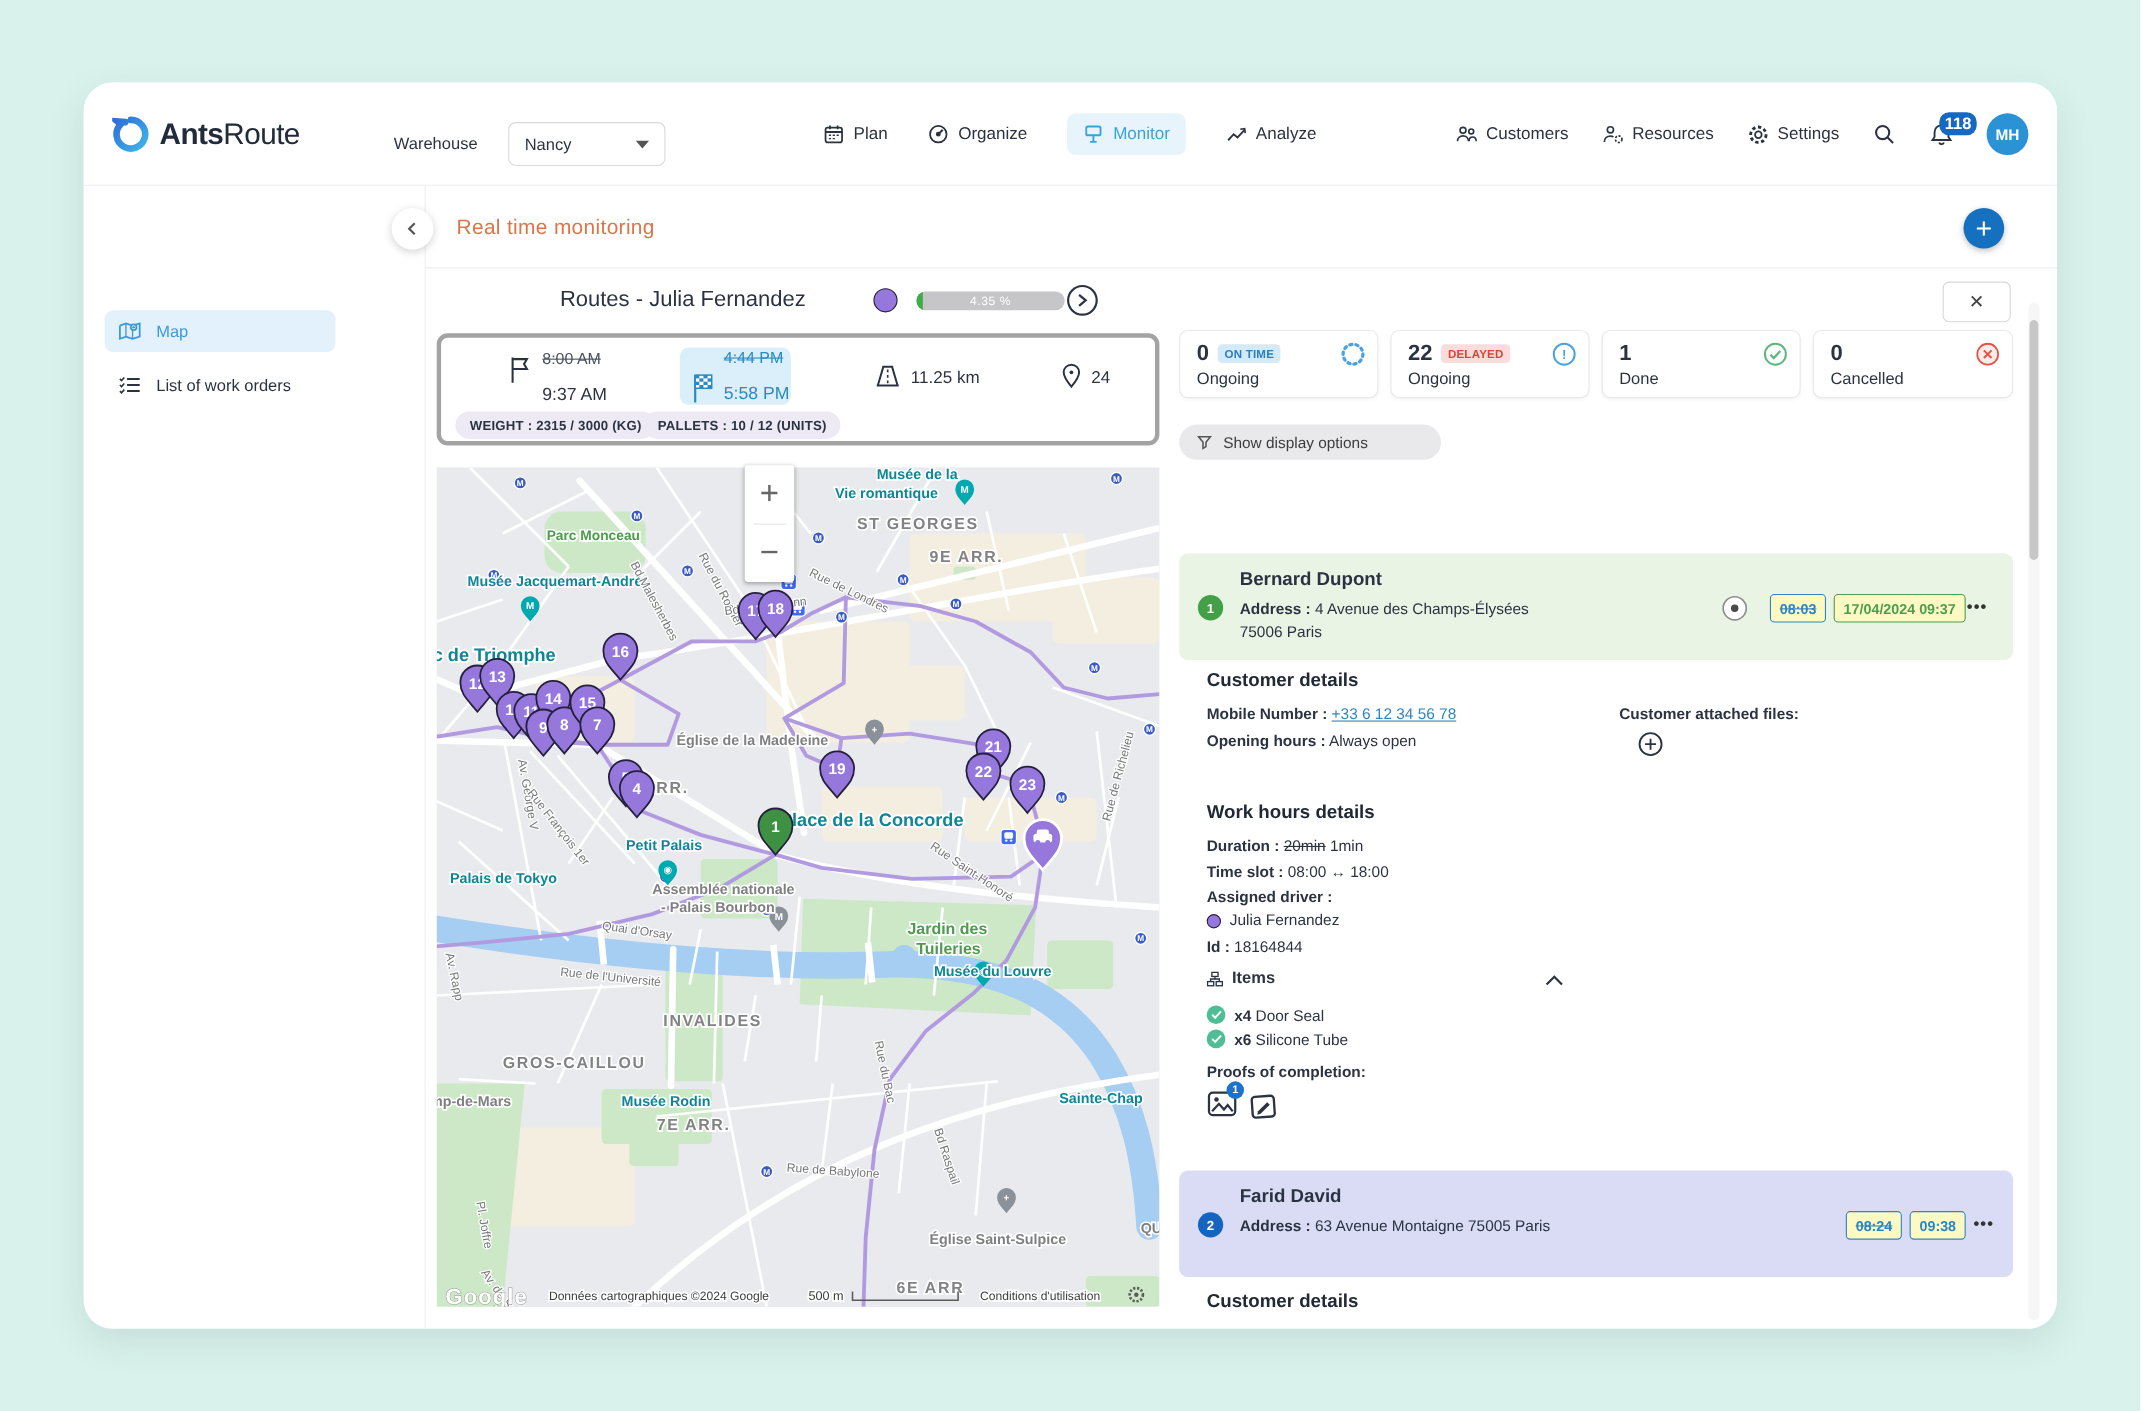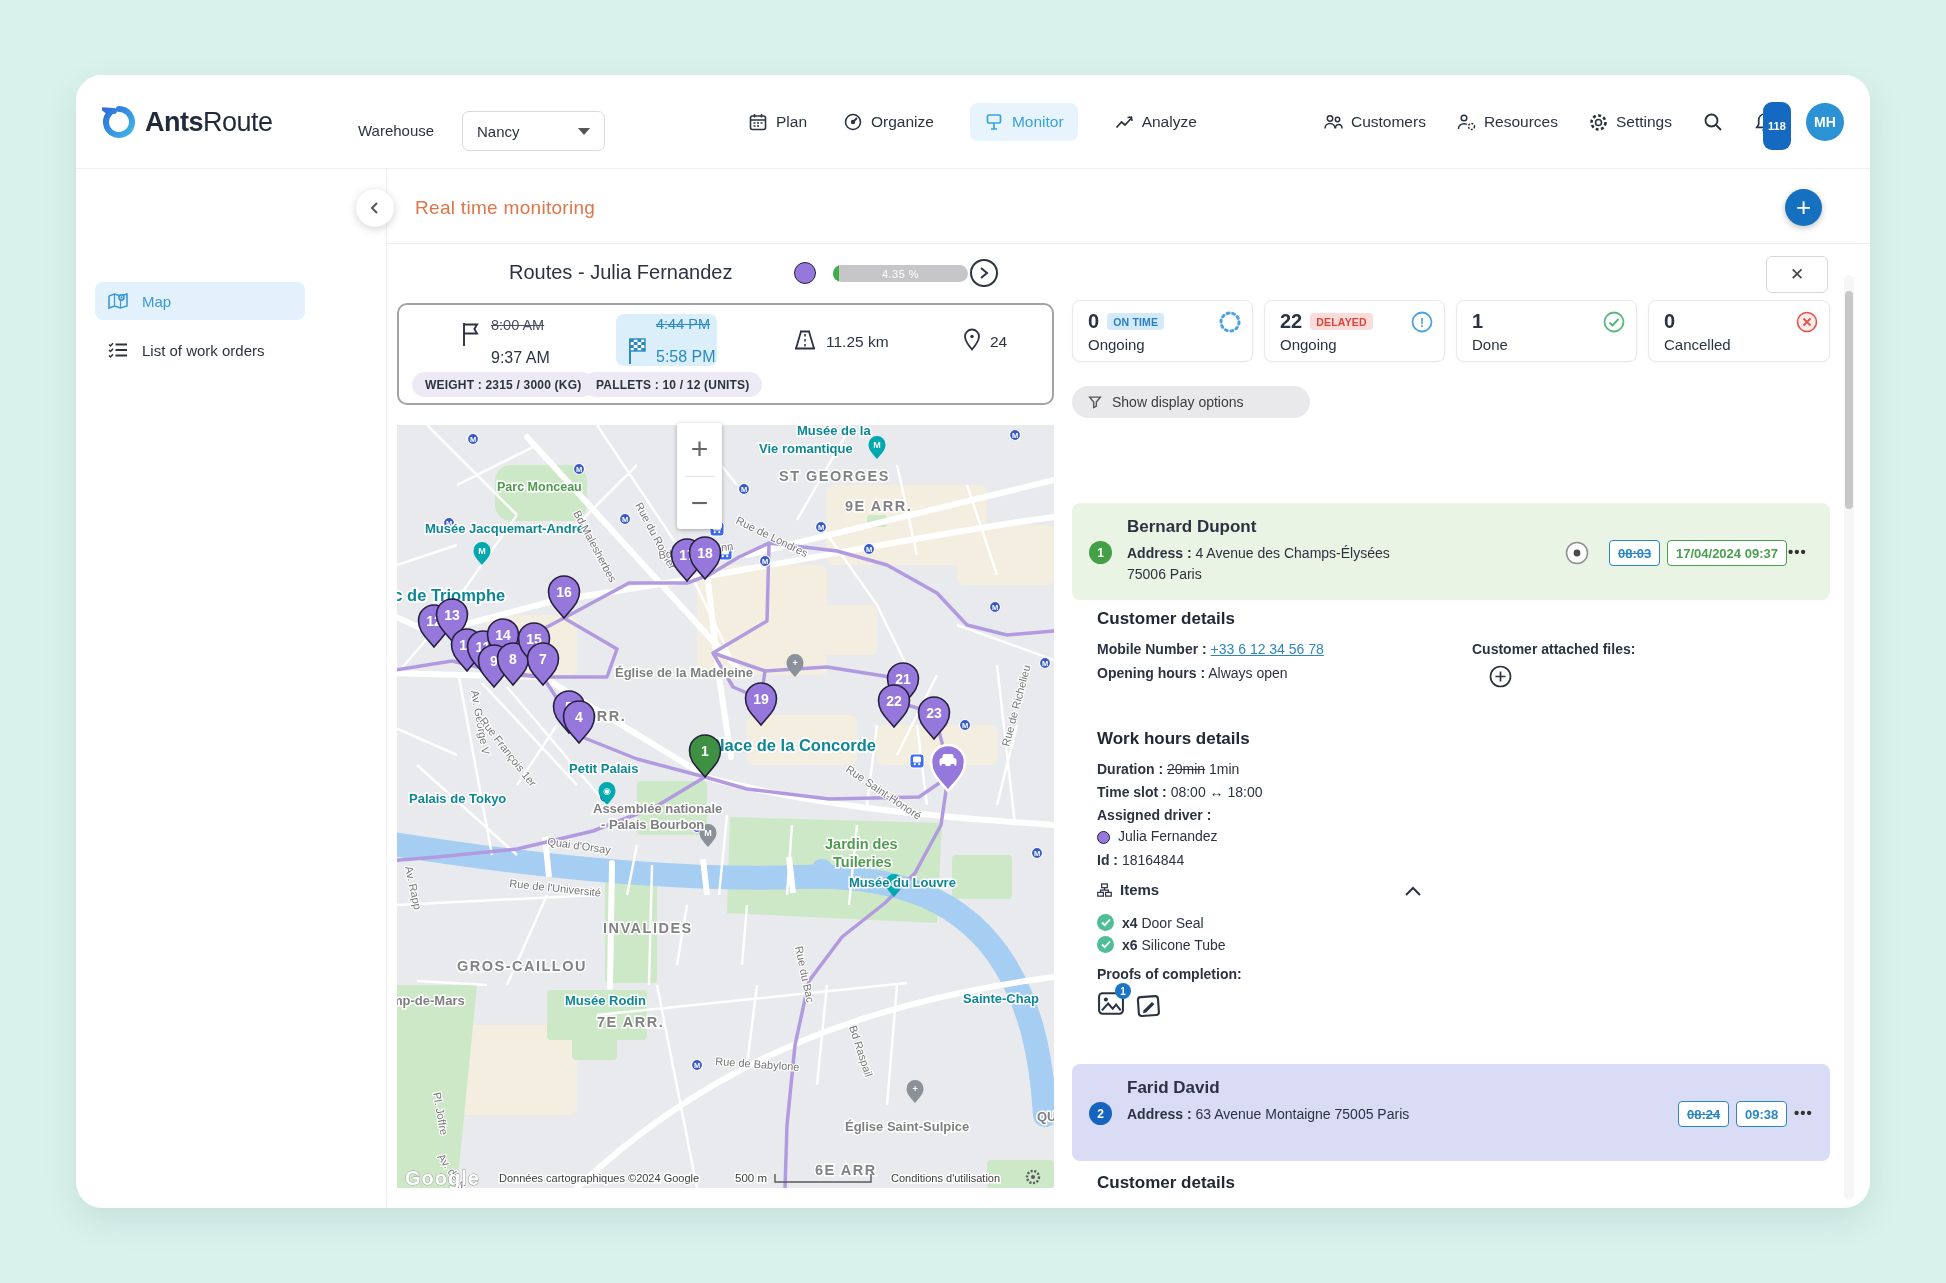--- a/index.html
+++ b/index.html
@@ -17,22 +17,22 @@
   .wh-label{position:absolute;left:282px;top:47px;font-size:15px}
   .select{position:absolute;left:386px;top:36px;width:143px;height:40px;border:1px solid #d9d9de;border-radius:7px;
     display:flex;align-items:center;justify-content:space-between;padding:0 14px;font-size:15px;cursor:pointer;box-sizing:border-box}
   .caret{width:0;height:0;border-left:6px solid transparent;border-right:6px solid transparent;border-top:7px solid #555}
   .nav-tabs{position:absolute;left:672px;top:27px;height:40px;display:flex;align-items:center;gap:36px}
   .tab{display:flex;align-items:center;gap:8px;font-size:15.5px;cursor:pointer}
   .tab.active{background:#e7f4fb;color:#38a2da;padding:9px 14px;border-radius:8px}
   .nav-right{position:absolute;right:26px;top:27px;height:40px;display:flex;align-items:center;gap:30px}
   .nav-link{display:flex;align-items:center;gap:7px;font-size:15.5px;cursor:pointer}
   .bell-wrap{position:relative;cursor:pointer}
-  .nbadge{position:absolute;top:-9px;left:9px;background:#1669c1;color:#fff;font-size:11px;font-weight:700;
-    border-radius:9px;padding:18px 5px}
+  .nbadge{position:absolute;top:-9px;left:9px;background:#1669c1;color:#fff;font-size:15px;font-weight:700;
+    border-radius:9px;padding:2px 5px}
   .avatar{width:38px;height:38px;border-radius:50%;background:#2a92d5;color:#fff;font-size:14px;font-weight:700;
     display:flex;align-items:center;justify-content:center;cursor:pointer}
   
   .phead-divider{position:absolute;left:310px;top:168px;right:0;height:1px;background:#ececef}
   .vdivider{position:absolute;left:310px;top:93px;bottom:0;width:1px;background:#f0f0f3}
   .backbtn{position:absolute;left:280px;top:114px;width:38px;height:38px;border-radius:50%;background:#fff;
     box-shadow:0 2px 8px rgba(0,0,0,.18);display:flex;align-items:center;justify-content:center;cursor:pointer;z-index:5}
   .ptitle{position:absolute;left:339px;top:122px;font-size:19px;color:#dd7549;letter-spacing:.3px}
   .fab{position:absolute;left:1709px;top:114px;width:37px;height:37px;border-radius:50%;background:#1570bf;color:#fff;
     display:flex;align-items:center;justify-content:center;font-size:26px;font-weight:400;cursor:pointer;box-shadow:0 2px 6px rgba(0,0,0,.25)}
@@ -43,21 +43,21 @@
   
   .rtitle{position:absolute;left:433px;top:186px;font-size:20px;font-weight:500}
   .rdot{position:absolute;left:718px;top:187px;width:22px;height:22px;border-radius:50%;background:#9678dc;border:1.5px solid #241f3d;box-sizing:border-box}
   .pbar{position:absolute;left:757px;top:190px;width:135px;height:17px;border-radius:9px;background:#c6c6c8;overflow:hidden}
   .pbar-fill{height:100%;background:#3fae49;border-radius:9px 0 0 9px}
   .pbar-text{position:absolute;left:0;top:0;width:100%;height:100%;display:flex;align-items:center;justify-content:center;
     color:#fff;font-size:11px;letter-spacing:.5px}
   .rchev{position:absolute;left:894px;top:184px;width:28px;height:28px;border-radius:50%;border:2px solid #2b3342;
     display:flex;align-items:center;justify-content:center;cursor:pointer;box-sizing:border-box}
   
-  .stats-card{position:absolute;left:321px;top:228px;width:657px;height:102px;border:2px solid #a3a3a3;border-radius:10px;
+  .stats-card{position:absolute;left:321px;top:228px;width:657px;height:102px;border:4px solid #a3a3a3;border-radius:10px;
     box-sizing:border-box;background:#fff}
   .time-old{font-size:14.5px;color:#4a5160;text-decoration:line-through}
   .time-new{font-size:16px;color:#2b3342;margin-top:16px}
   .bluechip{position:absolute;left:217px;top:9px;width:101px;height:52px;background:#dbeffa;border-radius:8px;
     display:flex;align-items:flex-end;gap:8px;padding-left:10px;box-sizing:border-box}
   .bluechip .time-old{color:#2a8ac2}
   .bluechip .time-new{color:#2a8ac2}
   .badge-lav{position:absolute;top:67px;height:25px;background:#edeaf6;border-radius:13px;display:flex;align-items:center;
     padding:0 13px;font-size:12px;font-weight:700;letter-spacing:.2px}
   
@@ -74,21 +74,21 @@
   .pill{position:absolute;left:996px;top:311px;width:238px;height:32px;background:#e9e9eb;border-radius:17px;
     display:flex;align-items:center;gap:9px;padding-left:15px;font-size:14px;color:#3c3c3c;cursor:pointer;box-sizing:border-box}
   
   .banner{position:absolute;left:996px;top:350px;width:758px;height:59px;background:#f2f2f4;border-radius:4px}
   .banner .line{position:absolute;left:60px;font-size:13.5px}
   .stopcard{position:absolute;left:996px;width:758px;height:97px;border-radius:8px}
   .numcircle{position:absolute;left:17px;top:38px;width:23px;height:23px;border-radius:50%;color:#fff;font-size:12px;
     font-weight:700;display:flex;align-items:center;justify-content:center}
   .stop-name{position:absolute;left:55px;top:14px;font-size:17px;font-weight:700}
   .stop-addr{position:absolute;left:55px;top:40px;width:290px;font-size:14px;line-height:21px}
-  .chip{position:absolute;top:37px;height:26px;border:1.5px solid #2a86c4;border-radius:4px;background:#ffffff;color:#2a86c4;
+  .chip{position:absolute;top:37px;height:26px;border:1.5px solid #2a86c4;border-radius:4px;background:#fef9c3;color:#2a86c4;
     font-size:13px;font-weight:700;display:flex;align-items:center;padding:0 8px;box-sizing:border-box}
   .chip.green{border-color:#4a9f4e;color:#4a9f4e}
   .strike{text-decoration:line-through}
   .dots{position:absolute;top:40px;font-size:15px;font-weight:800;letter-spacing:1px;color:#333;cursor:pointer}
   .h2{position:absolute;font-size:17px;font-weight:700;color:#202935}
   .bodyline{position:absolute;font-size:14px}
   .bodyline b{font-weight:700}
   .link{color:#2e86c1;text-decoration:underline;cursor:pointer}
   .itemline{position:absolute;font-size:14px;display:flex;align-items:flex-end;gap:8px}
   .ckc{width:17px;height:17px;border-radius:50%;background:#4fbe96;display:flex;align-items:center;justify-content:center}

